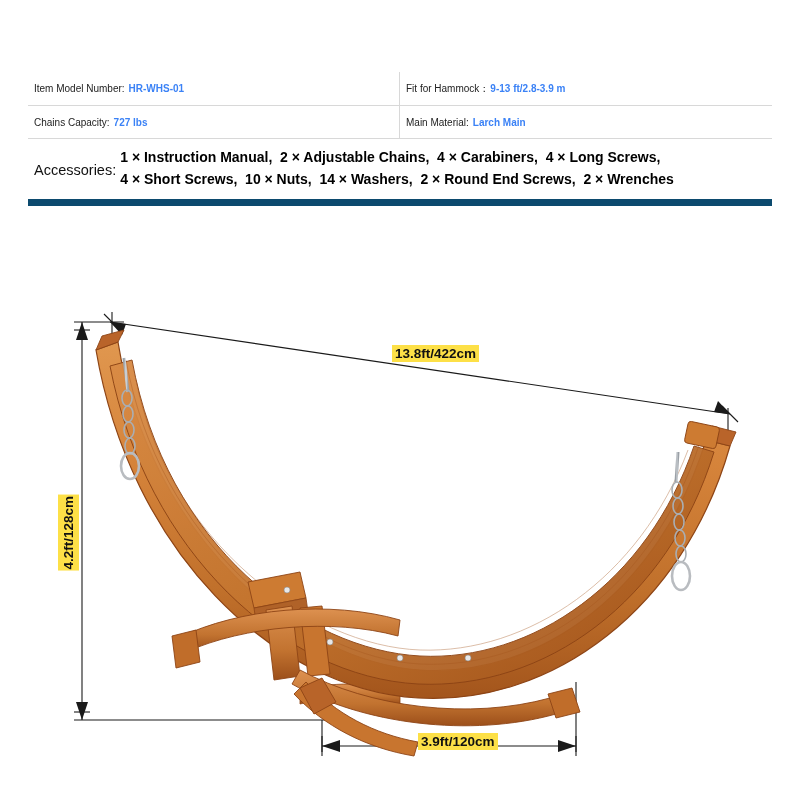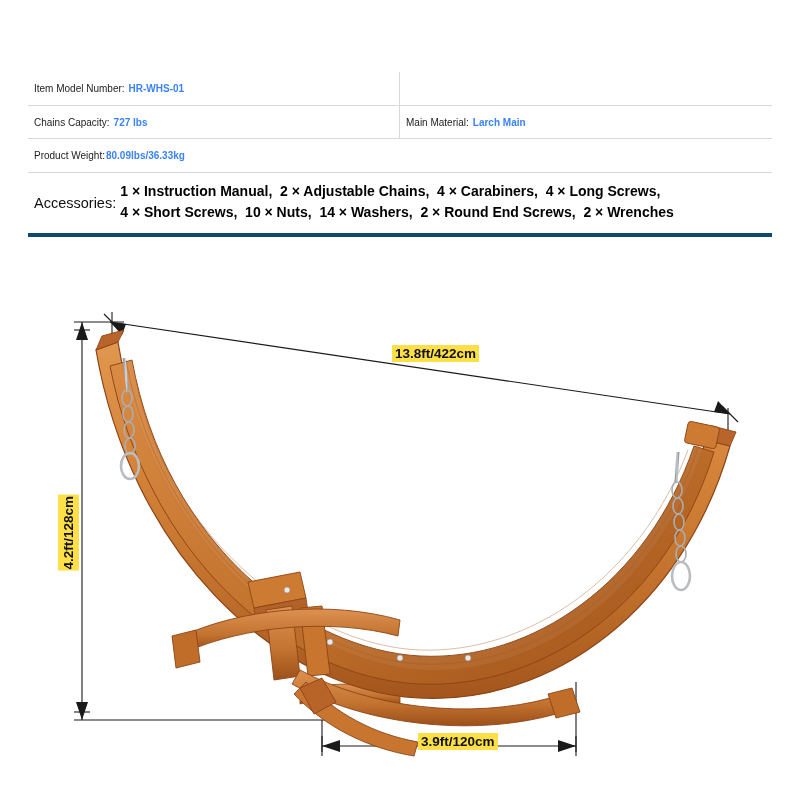--- a/index.html
+++ b/index.html
@@ -54,21 +54,21 @@
   .spec-value {
     font-weight: bold;
     color: #3b82f6;
     margin-left: 4px;
   }
   .spec-value.tight { margin-left: 1px; }
 
   .acc-row {
     display: flex;
     width: 100%;
-    border-bottom: 4px solid #0c4a6e;
+    border-bottom: 7px solid #0c4a6e;
     padding: 8px 6px 9px 6px;
     box-sizing: border-box;
     align-items: center;
   }
   .acc-label {
     font-size: 14.5px;
     white-space: nowrap;
     padding-top: 2px;
   }
   .acc-value {
@@ -110,39 +110,37 @@
 
 <div class="page">
 
   <div class="spec-table">
 
     <div class="spec-row">
       <div class="spec-cell half left">
         <span class="spec-label">Item Model Number:</span>
         <span class="spec-value">HR-WHS-01</span>
       </div>
+      <div class="spec-cell half">
+        <span class="spec-label">Fit for Hammock：</span>
+        <span class="spec-value tight">9-13 ft/2.8-3.9 m</span>
+      </div>
     </div>
 
     <div class="spec-row">
       <div class="spec-cell half left">
         <span class="spec-label">Chains Capacity:</span>
         <span class="spec-value">727 lbs</span>
       </div>
       <div class="spec-cell half">
         <span class="spec-label">Main Material:</span>
         <span class="spec-value">Larch Main</span>
       </div>
     </div>
 
-    <div class="spec-row">
-      <div class="spec-cell full">
-        <span class="spec-label">Product Weight:</span>
-        <span class="spec-value tight">80.09lbs/36.33kg</span>
-      </div>
-    </div>
 
     <div class="acc-row">
       <span class="acc-label">Accessories:</span>
       <span class="acc-value">
         <span class="acc-line">1 × Instruction Manual,&nbsp; 2 × Adjustable Chains,&nbsp; 4 × Carabiners,&nbsp; 4 × Long Screws,</span>
         <span class="acc-line">4 × Short Screws,&nbsp; 10 × Nuts,&nbsp; 14 × Washers,&nbsp; 2 × Round End Screws,&nbsp; 2 × Wrenches</span>
       </span>
     </div>
 
   </div>

